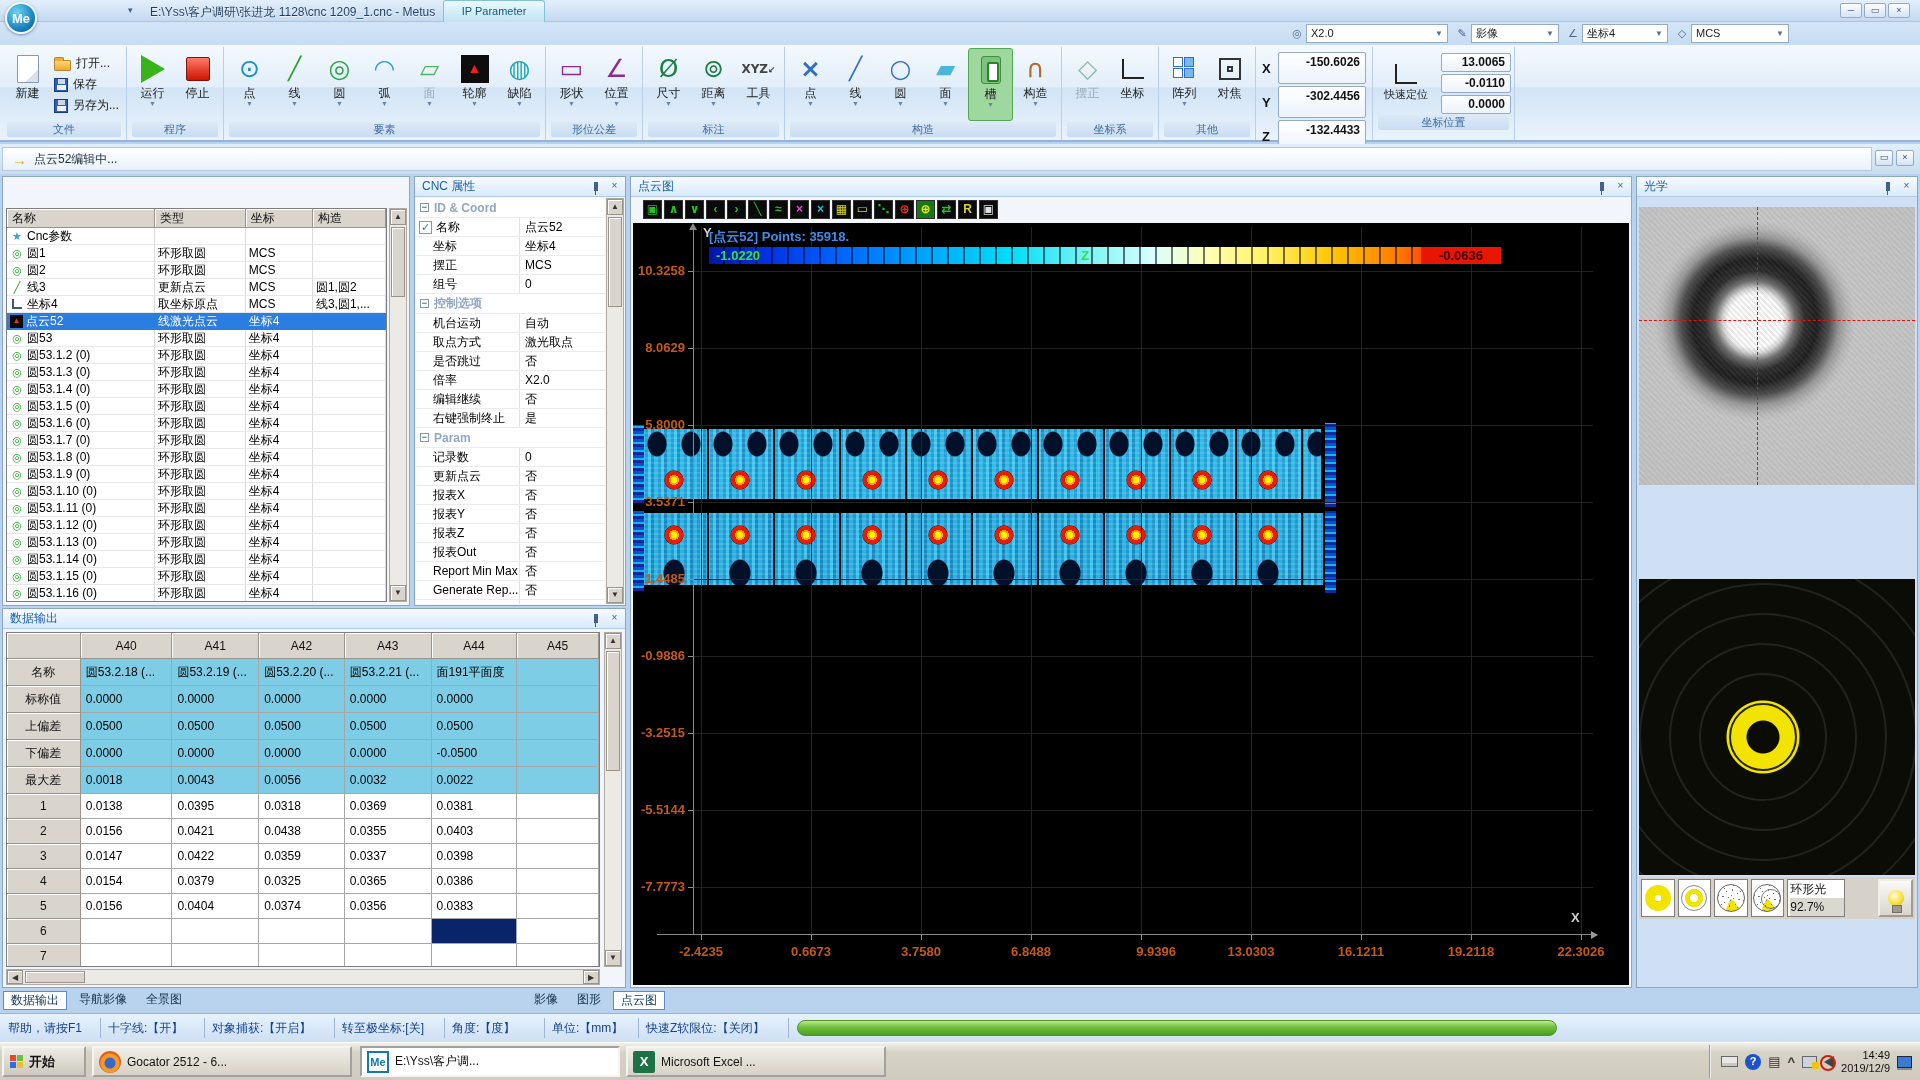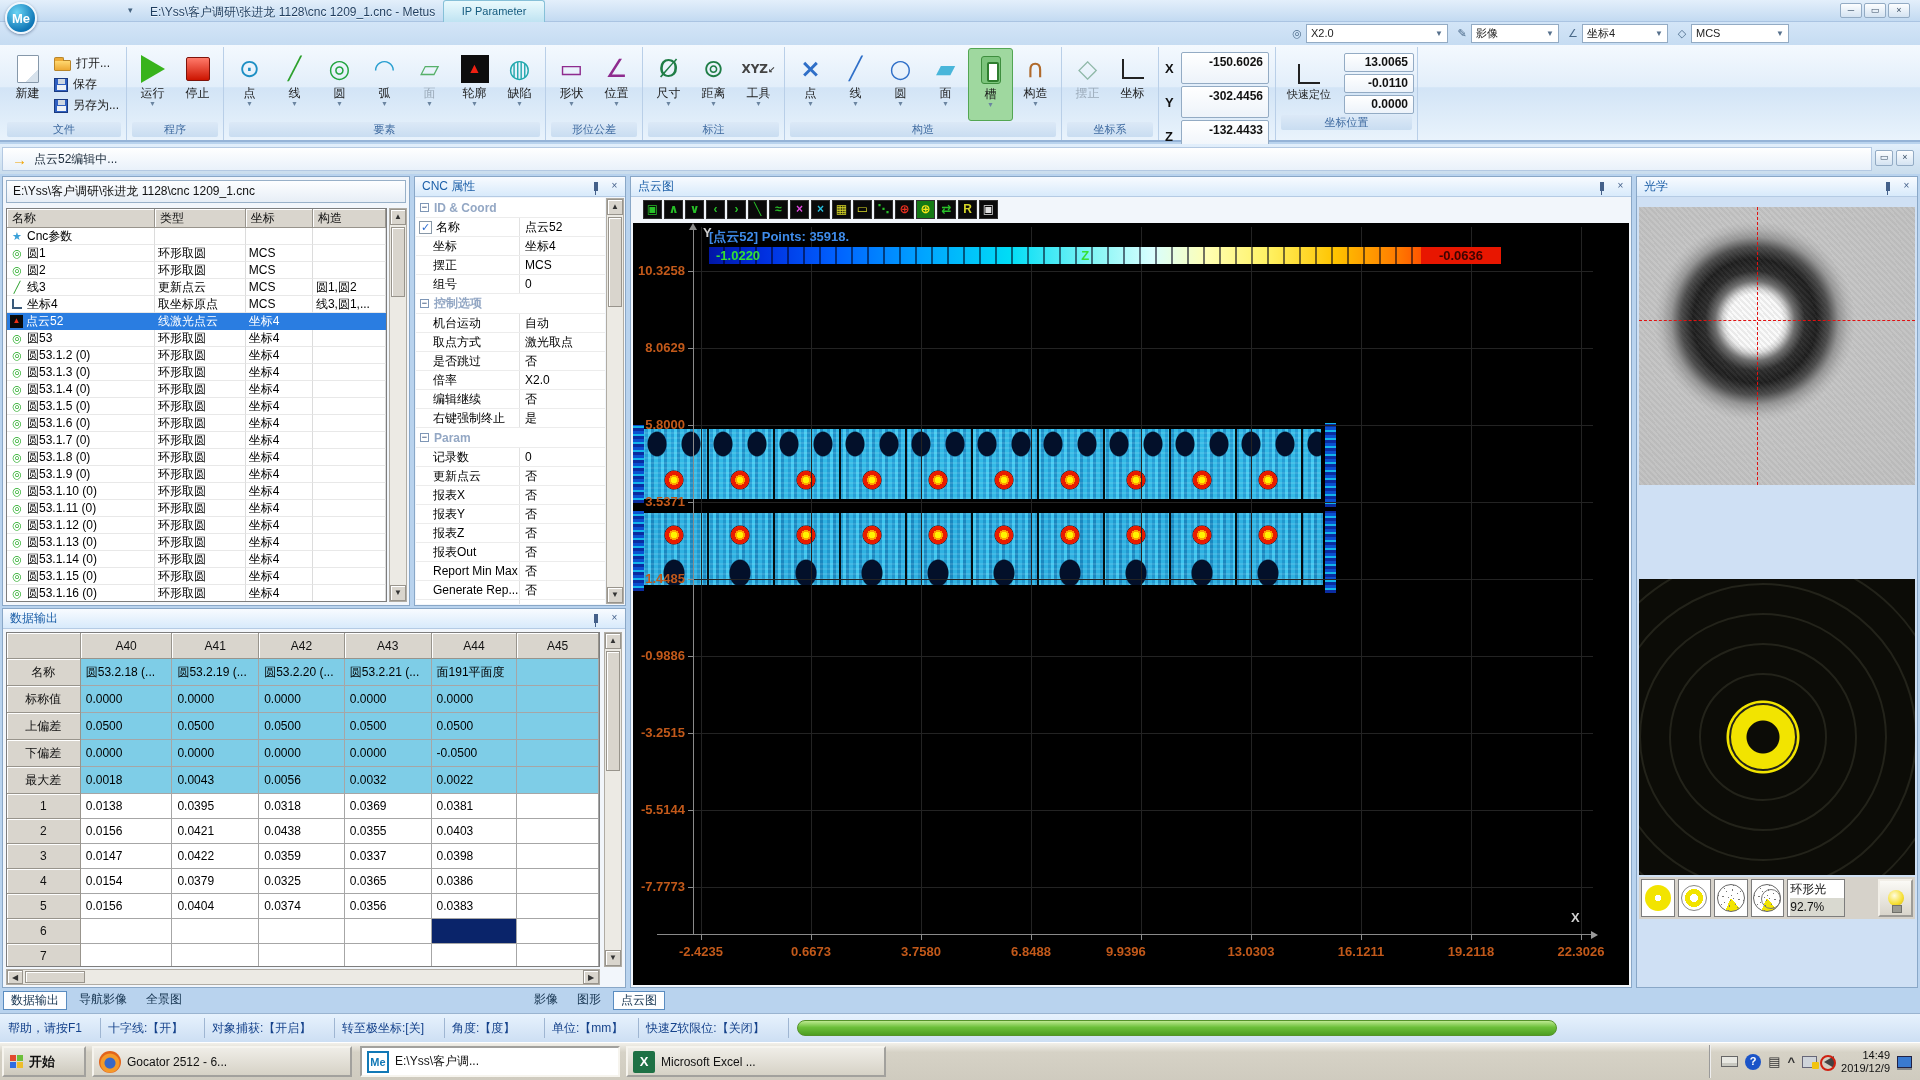--- a/index.html
+++ b/index.html
@@ -466,20 +466,46 @@
             <span class="ric">
               <span class="ic-axes"></span>
             </span>
             <span class="rlb">坐标</span>
             <span class="rar"></span>
           </div>
         </div>
         <div class="rcap">坐标系</div>
       </div>
       <div class="rgroup">
+        <div class="ritems">
+          <div class="rbtn">
+            <span class="ric">
+              <span class="ic-array">
+                <i></i>
+                <i></i>
+                <i></i>
+                <i></i>
+              </span>
+            </span>
+            <span class="rlb">阵列</span>
+            <span class="rar">▼</span>
+          </div>
+          <div class="rbtn">
+            <span class="ric">
+              <span class="ic-focus">
+                <i></i>
+              </span>
+            </span>
+            <span class="rlb">对焦</span>
+            <span class="rar"></span>
+          </div>
+        </div>
+        <div class="rcap">其他</div>
+      </div>
+      <div class="rgroup">
         <div class="mc-rows">
           <div class="mc-row">
             <span class="mc-ax">X</span>
             <span class="mc-val">-150.6026</span>
           </div>
           <div class="mc-row">
             <span class="mc-ax">Y</span>
             <span class="mc-val">-302.4456</span>
           </div>
           <div class="mc-row">
@@ -510,21 +536,20 @@
       <span class="notice-arrow">→</span>
       <span>点云52编辑中...</span>
     </div>
     <div class="notice-btns">
       <div class="winbtn">▭</div>
       <div class="winbtn">×</div>
     </div>
   </div>
 
   <div class="panel" style="left:2px;top:176px;width:408px;height:430px">
-    <div class="tree-path">E:\Yss\客户调研\张进龙 1128\cnc 1209_1.cnc</div>
     <div class="tree-grid" id="tree-grid">
         <div class="tcol-hdr">
           <div class="tch" style="width: 150px;">名称</div>
           <div class="tch" style="width: 92px;">类型</div>
           <div class="tch" style="width: 68px;">坐标</div>
           <div class="tch" style="width: 74px;">构造</div>
         </div>
         <div class="trow">
           <div class="tcell" style="width: 150px;">
             <span class="ti" style="color:#3aa0d8">★</span>
@@ -1221,21 +1246,21 @@
         <div class="xarrow" style="left: 958px; top: 708px;"></div>
         <div class="axlab" style="left: 938px; top: 687px;">X</div>
         <div class="ticklab" style="left: 33px; top: 721px; width: 70px; text-align: center;">-2.4235</div>
         <div class="axis" style="left: 68px; top: 712px; width: 1px; height: 5px;"></div>
         <div class="ticklab" style="left: 143px; top: 721px; width: 70px; text-align: center;">0.6673</div>
         <div class="axis" style="left: 178px; top: 712px; width: 1px; height: 5px;"></div>
         <div class="ticklab" style="left: 253px; top: 721px; width: 70px; text-align: center;">3.7580</div>
         <div class="axis" style="left: 288px; top: 712px; width: 1px; height: 5px;"></div>
         <div class="ticklab" style="left: 363px; top: 721px; width: 70px; text-align: center;">6.8488</div>
         <div class="axis" style="left: 398px; top: 712px; width: 1px; height: 5px;"></div>
-        <div class="ticklab" style="left: 473px; top: 721px; width: 70px; text-align: left;">9.9396</div>
+        <div class="ticklab" style="left: 473px; top: 721px; width: 70px; text-align: right;">9.9396</div>
         <div class="axis" style="left: 508px; top: 712px; width: 1px; height: 5px;"></div>
         <div class="ticklab" style="left: 583px; top: 721px; width: 70px; text-align: center;">13.0303</div>
         <div class="axis" style="left: 618px; top: 712px; width: 1px; height: 5px;"></div>
         <div class="ticklab" style="left: 693px; top: 721px; width: 70px; text-align: center;">16.1211</div>
         <div class="axis" style="left: 728px; top: 712px; width: 1px; height: 5px;"></div>
         <div class="ticklab" style="left: 803px; top: 721px; width: 70px; text-align: center;">19.2118</div>
         <div class="axis" style="left: 838px; top: 712px; width: 1px; height: 5px;"></div>
         <div class="ticklab" style="left: 913px; top: 721px; width: 70px; text-align: center;">22.3026</div>
         <div class="axis" style="left: 948px; top: 712px; width: 1px; height: 5px;"></div>
         <div class="cbinfo" style="left: 76px; top: 5px;">[点云52] Points: 35918.</div>

